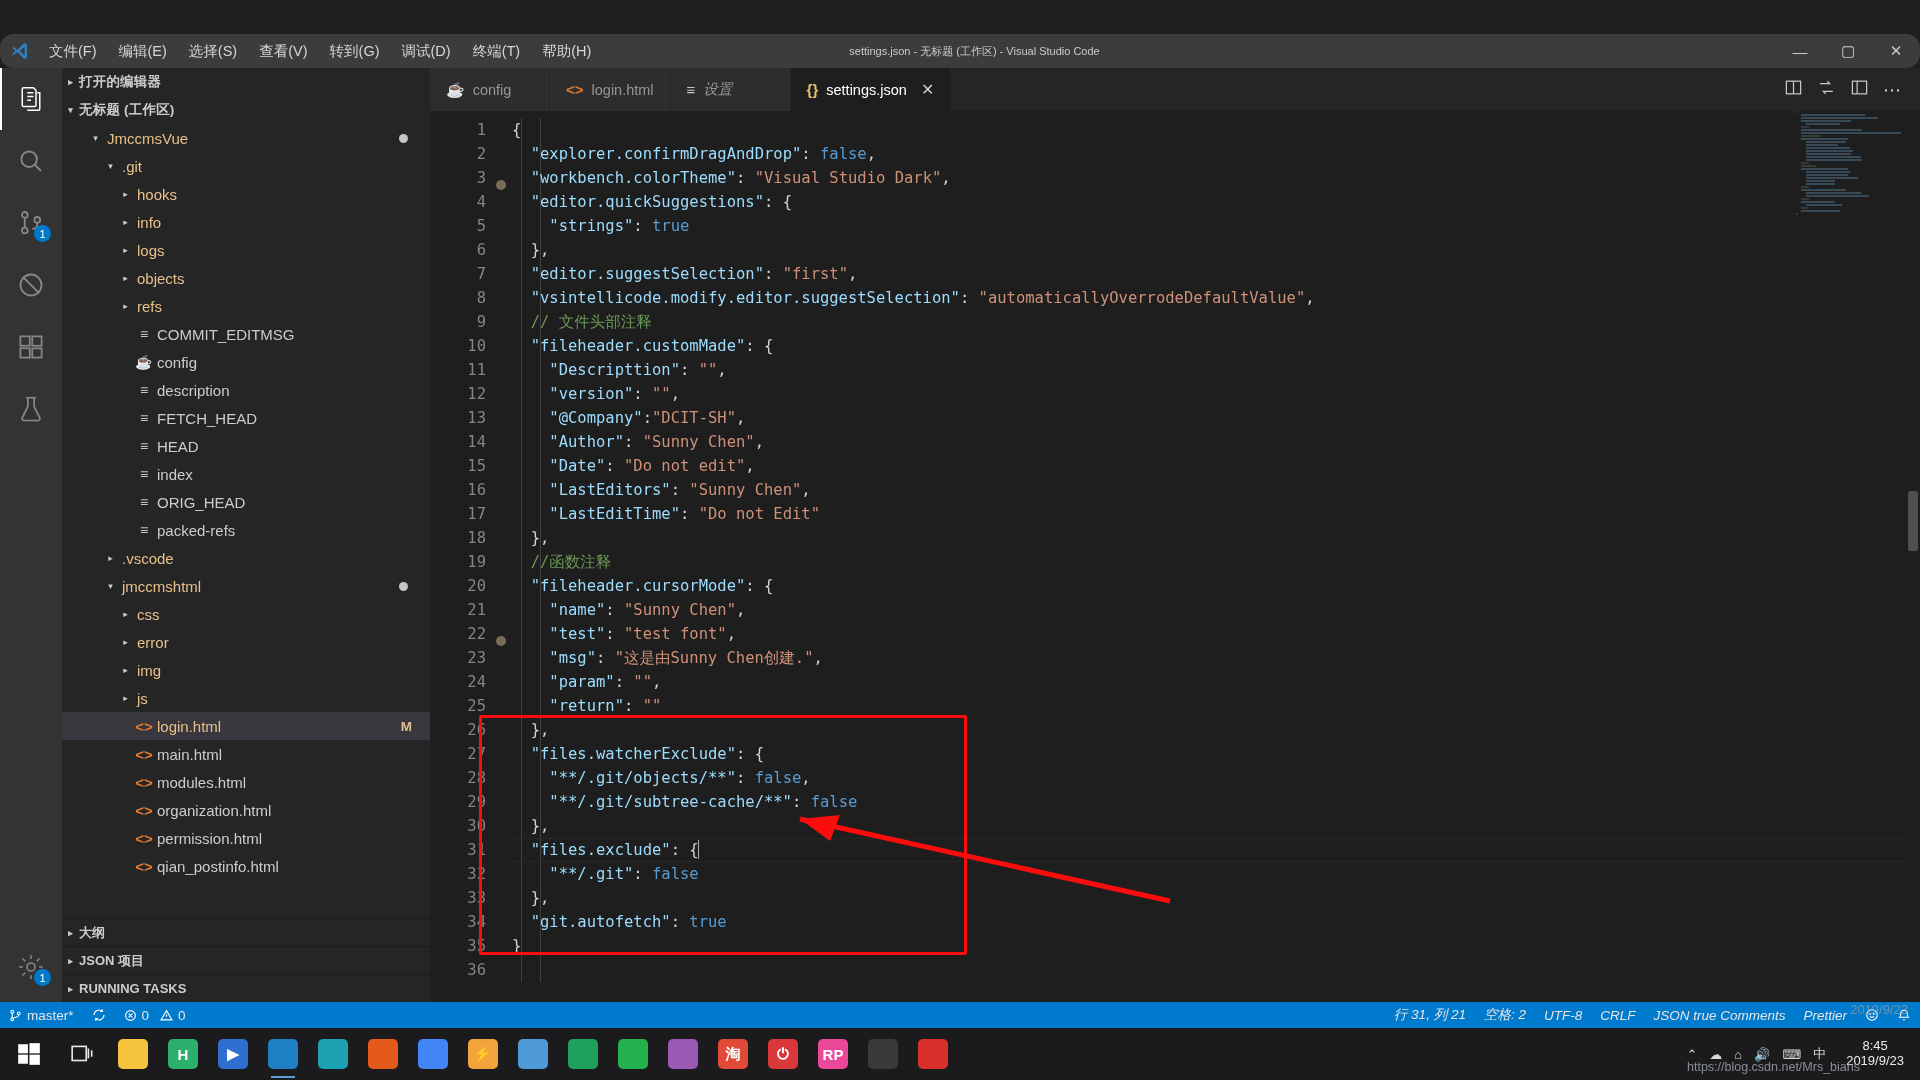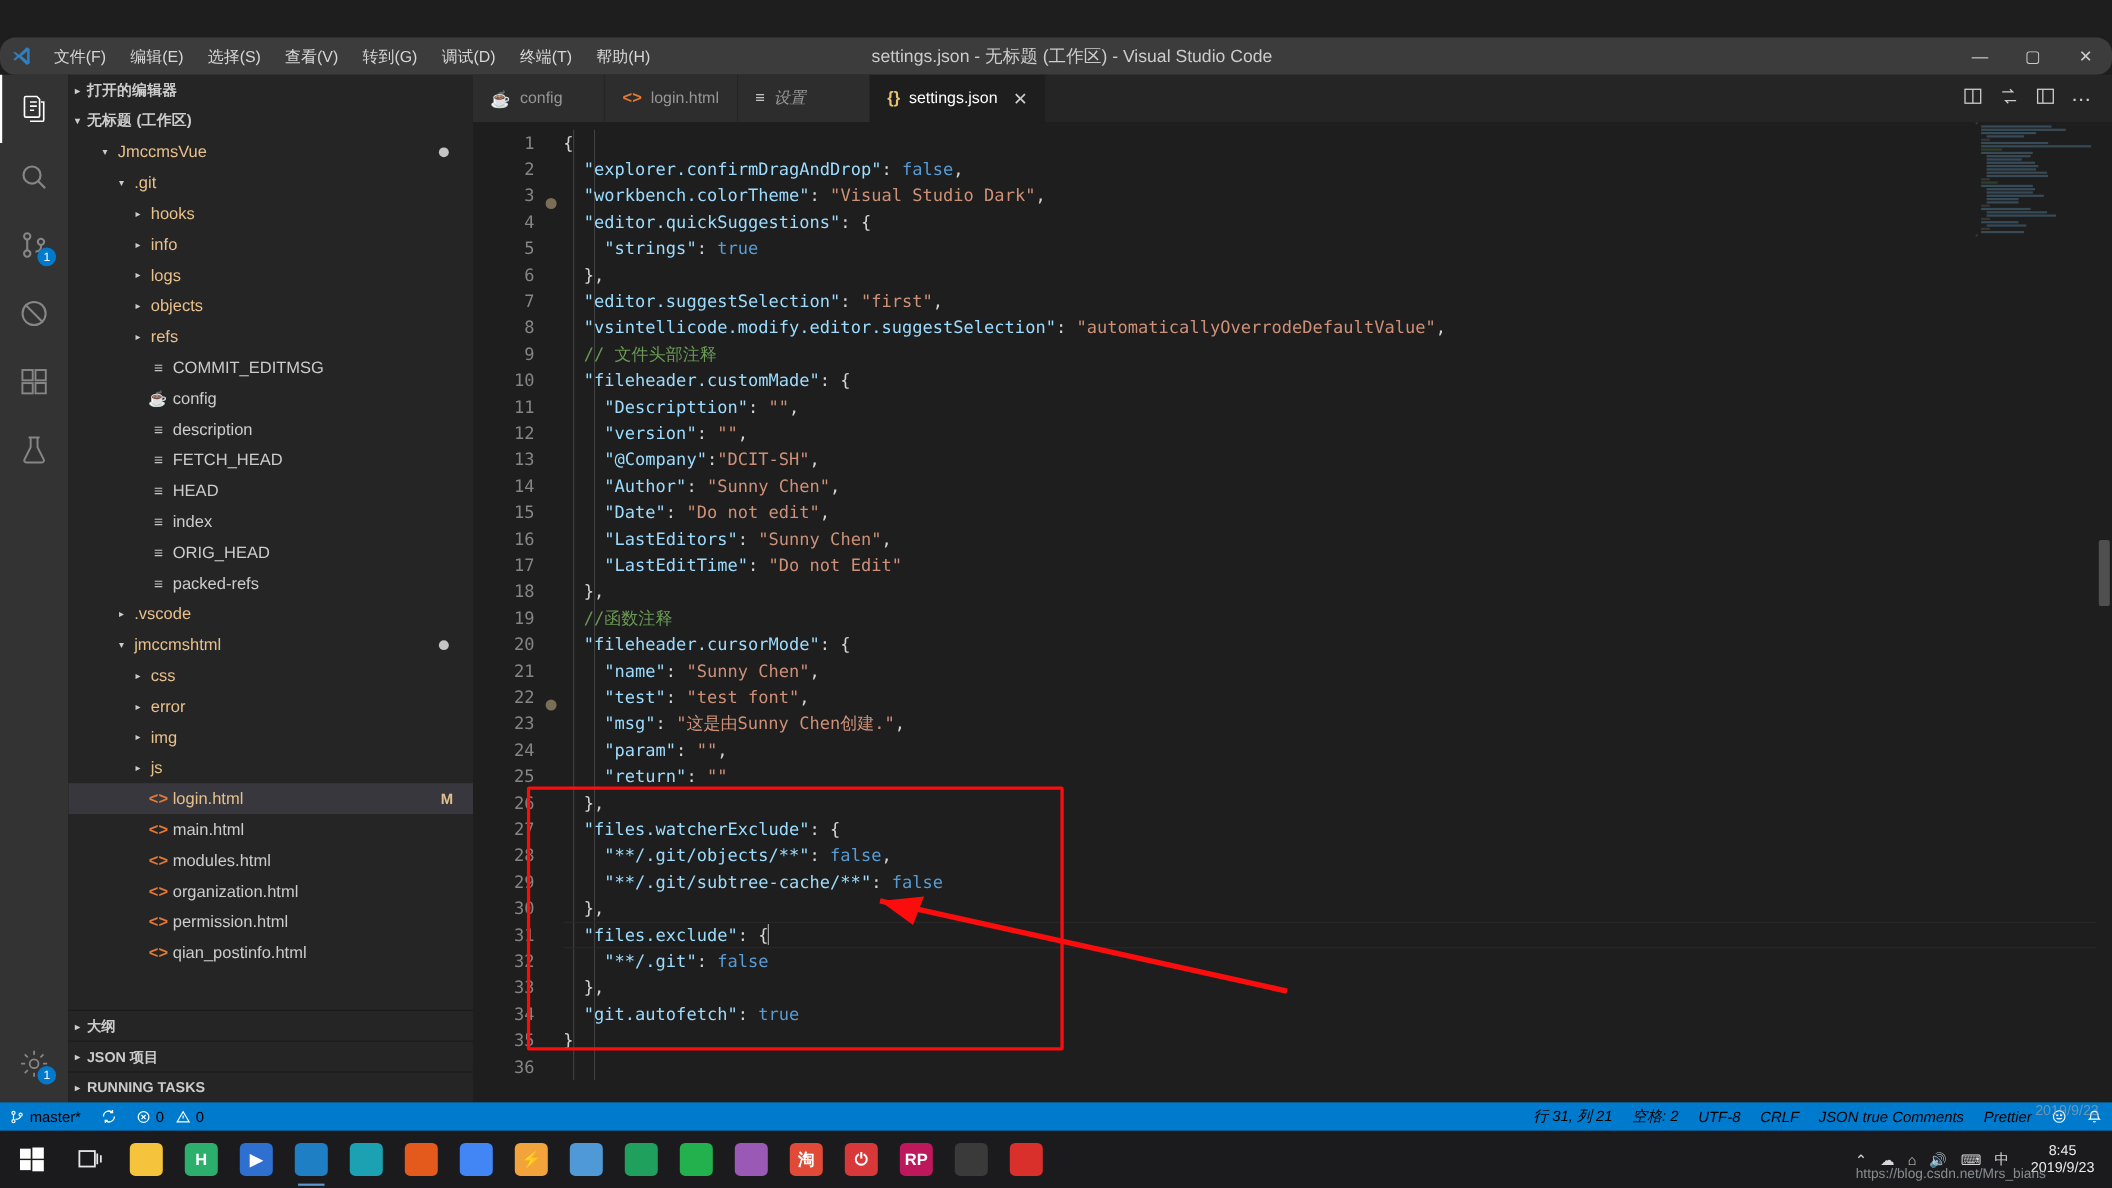--- a/index.html
+++ b/index.html
@@ -6,21 +6,21 @@
   html,body { width:1920px; height:1080px; overflow:hidden; background:#1e1e1e;
     font-family:"Liberation Sans", sans-serif; }
 
   
   .titlebar { height:34px; background:#3c3c3c; display:flex; align-items:center;
     color:#cccccc; font-size:14.5px; position:relative;border-radius:14px; }
   .vs-logo { width:38px; height:34px; display:flex; align-items:center; justify-content:center; }
   .vs-logo svg { width:20px; height:20px; }
   .menu { display:flex; align-items:center; gap:0px; }
   .menu-item { padding:4px 11px; font-size:14.5px; color:#d6d6d6; cursor:default; white-space:nowrap; }
-  .win-title { position:absolute; left:0; right:0; text-align:center; font-size:16px;
+  .win-title { position:absolute; left:0; right:0; text-align:center; font-size:11px;
     color:#cccccc; pointer-events:none;padding-left:29px; }
   .win-ctrls { position:absolute; right:0; top:0; height:34px; display:flex; }
   .win-btn { width:48px; height:34px; display:flex; align-items:center; justify-content:center;
     color:#cccccc; font-size:15px; }
 
   
   .workbench { display:flex; height:1080px; width:1920px; position:absolute; top:0; left:0; }
   .main-wrap { position:absolute; top:34px; left:0; right:0; bottom:0; display:flex; flex-direction:column; }
   .mid { flex:1; display:flex; min-height:0; }
 
@@ -95,21 +95,21 @@
   .mm-line { height:2px; margin-bottom:1px; }
   .scrollshadow { position:absolute; right:0; top:0; width:14px; height:100%; background:#1e1e1e; }
   .scroll-thumb { position:absolute; right:2px; width:10px; border-radius:2px; background:#4f4f4f; }
 
   
   .annot-box { position:absolute; border:3px solid #fb0d0d; border-radius:2px; pointer-events:none; }
   .annot-arrow { position:absolute; pointer-events:none; }
 
   
   .statusbar { height:26px; background:#007acc; display:flex; align-items:center;
-    color:#000000; font-size:13.5px; flex-shrink:0; }
+    color:#e5e5e5; font-size:13.5px; flex-shrink:0; }
   .sb-item { padding:0 9px; height:26px; display:flex; align-items:center; gap:5px; cursor:pointer; white-space:nowrap; }
   .sb-right { margin-left:auto; display:flex; align-items:center;font-style:italic; }
 
   
   .taskbar { height:52px; background:#1b1b1e; display:flex; align-items:center; flex-shrink:0; position:relative; }
   .tb-start { width:58px; height:52px; display:flex; align-items:center; justify-content:center; }
   .tb-icon { width:50px; height:52px; display:flex; align-items:center; justify-content:center;
     position:relative; cursor:pointer; }
   .tb-icon .glyph { width:30px; height:30px; border-radius:5px; display:flex; align-items:center;
     justify-content:center; font-size:15px; font-weight:bold; color:#fff; }
@@ -630,21 +630,21 @@
           <div class="tb-icon">
             <span class="glyph" style="background:#9b59b6"></span>
           </div>
           <div class="tb-icon">
             <span class="glyph" style="background:#e04a36">淘</span>
           </div>
           <div class="tb-icon">
             <span class="glyph" style="background:#d9383a">⏻</span>
           </div>
           <div class="tb-icon">
-            <span class="glyph" style="background:#be185d">RP</span>
+            <span class="glyph" style="background:#ec4899">RP</span>
           </div>
           <div class="tb-icon">
             <span class="glyph" style="background:#3a3a3a"></span>
           </div>
           <div class="tb-icon">
             <span class="glyph" style="background:#d9302c"></span>
           </div>
         </div>
 
       <div class="tray">

